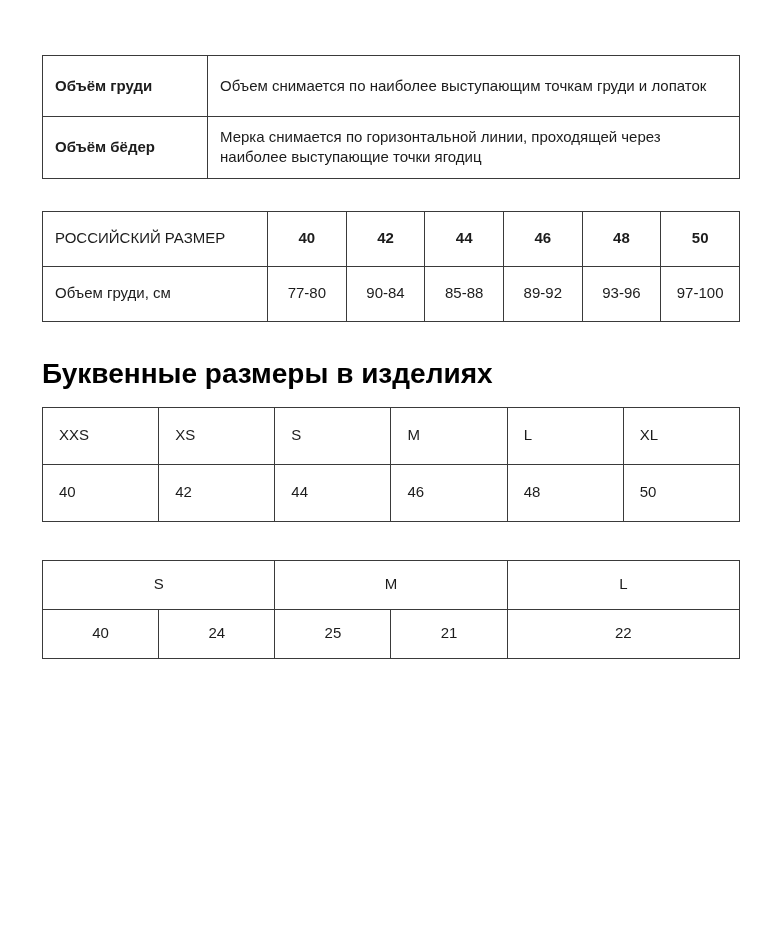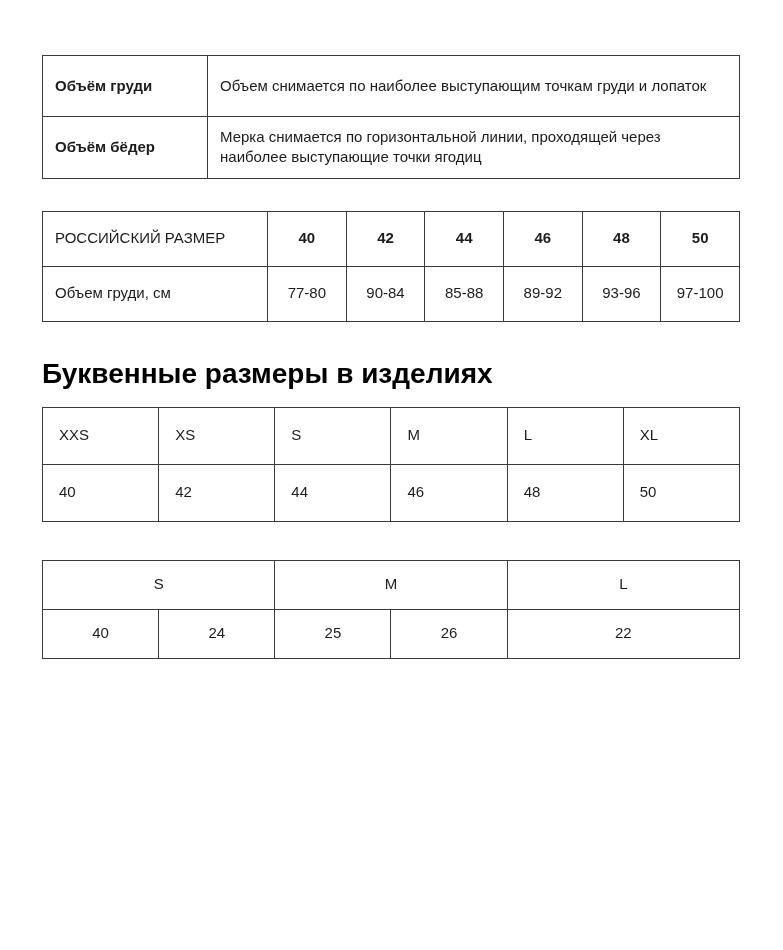--- a/index.html
+++ b/index.html
@@ -120,19 +120,19 @@
     <tbody>
       <tr>
         <td colspan="2">S</td>
         <td colspan="2">M</td>
         <td>L</td>
       </tr>
       <tr>
         <td>40</td>
         <td>24</td>
         <td>25</td>
-        <td>26</td>
+        <td>21</td>
         <td>22</td>
       </tr>
     </tbody>
   </table>
 
 </div>
 
 </body></html>

